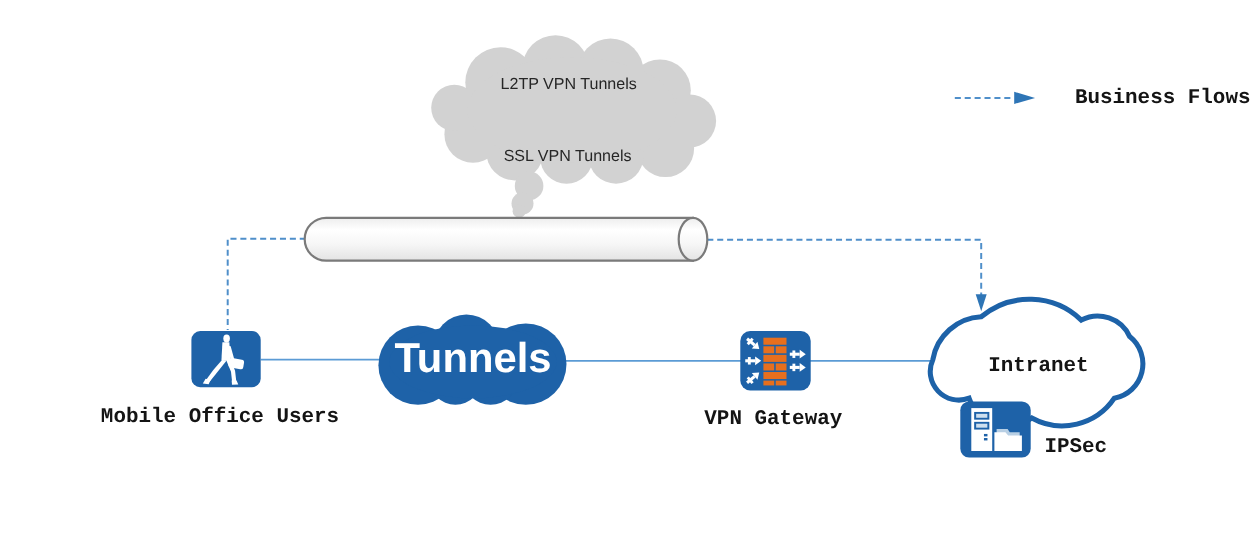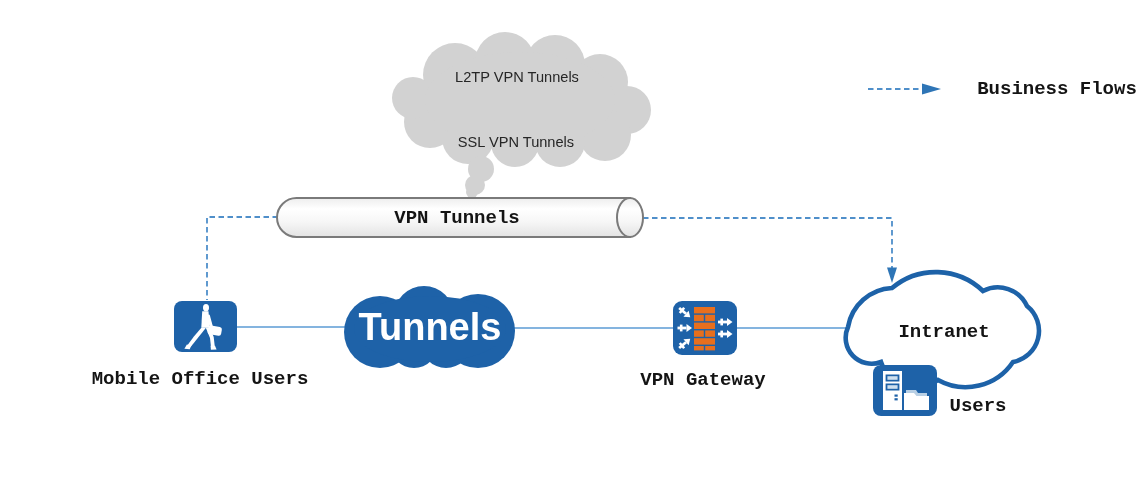--- a/index.html
+++ b/index.html
@@ -181,26 +181,25 @@
       <g>
         <path d="M33 25 L43 25 L45 28 L54 28 L54 33 L33 33 Z" fill="#b8cfe4"></path>
         <path d="M31 28 L41 28 L43.5 31 L56 31 L56 45 L31 45 Z" fill="#ffffff"></path>
       </g>
     </g>
   </svg>
 
   <div class="bubble-line" style="left:517px; top:77px;">L2TP VPN Tunnels</div>
   <div class="bubble-line" style="left:516px; top:142px;">SSL VPN Tunnels</div>
 
-  <div class="lbl" style="left:457px; top:218px;">VPN Tunnels</div>
 
   <div class="internet-label" style="left:430px; top:327px;">Tunnels</div>
 
   <div class="lbl" style="left:200px; top:379px;">Mobile Office Users</div>
 
   <div class="lbl" style="left:703px; top:380px;">VPN Gateway</div>
 
   <div class="lbl" style="left:944px; top:332px;">Intranet</div>
 
-  <div class="lbl" style="left:978px; top:406px;">Users</div>
+  <div class="lbl" style="left:978px; top:406px;">IPSec</div>
 
   <div class="lbl" style="left:1057px; top:89px;">Business Flows</div>
 </div>
 
 </body></html>

